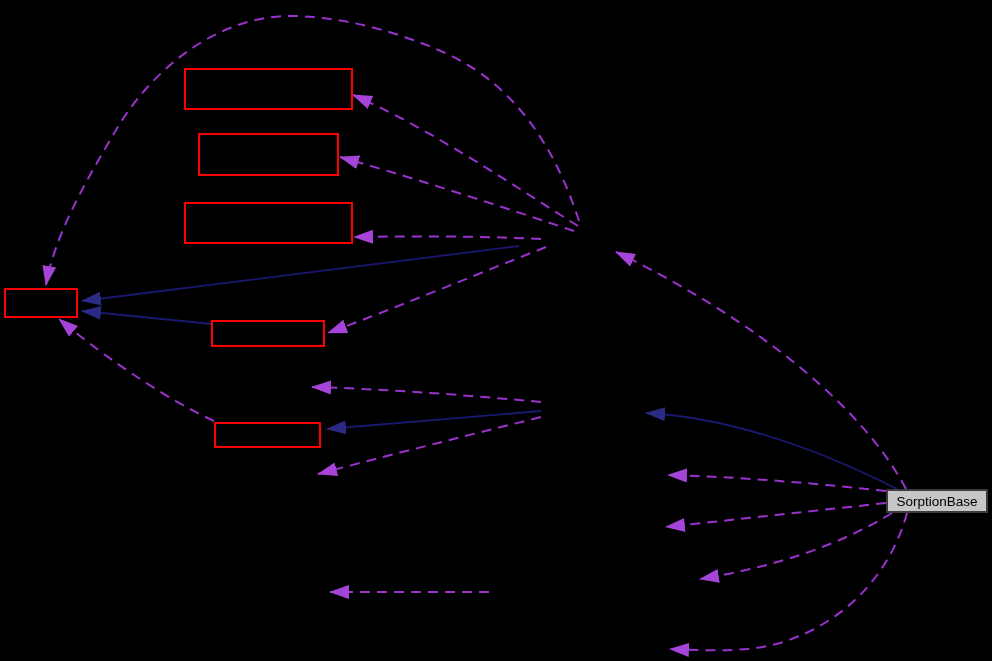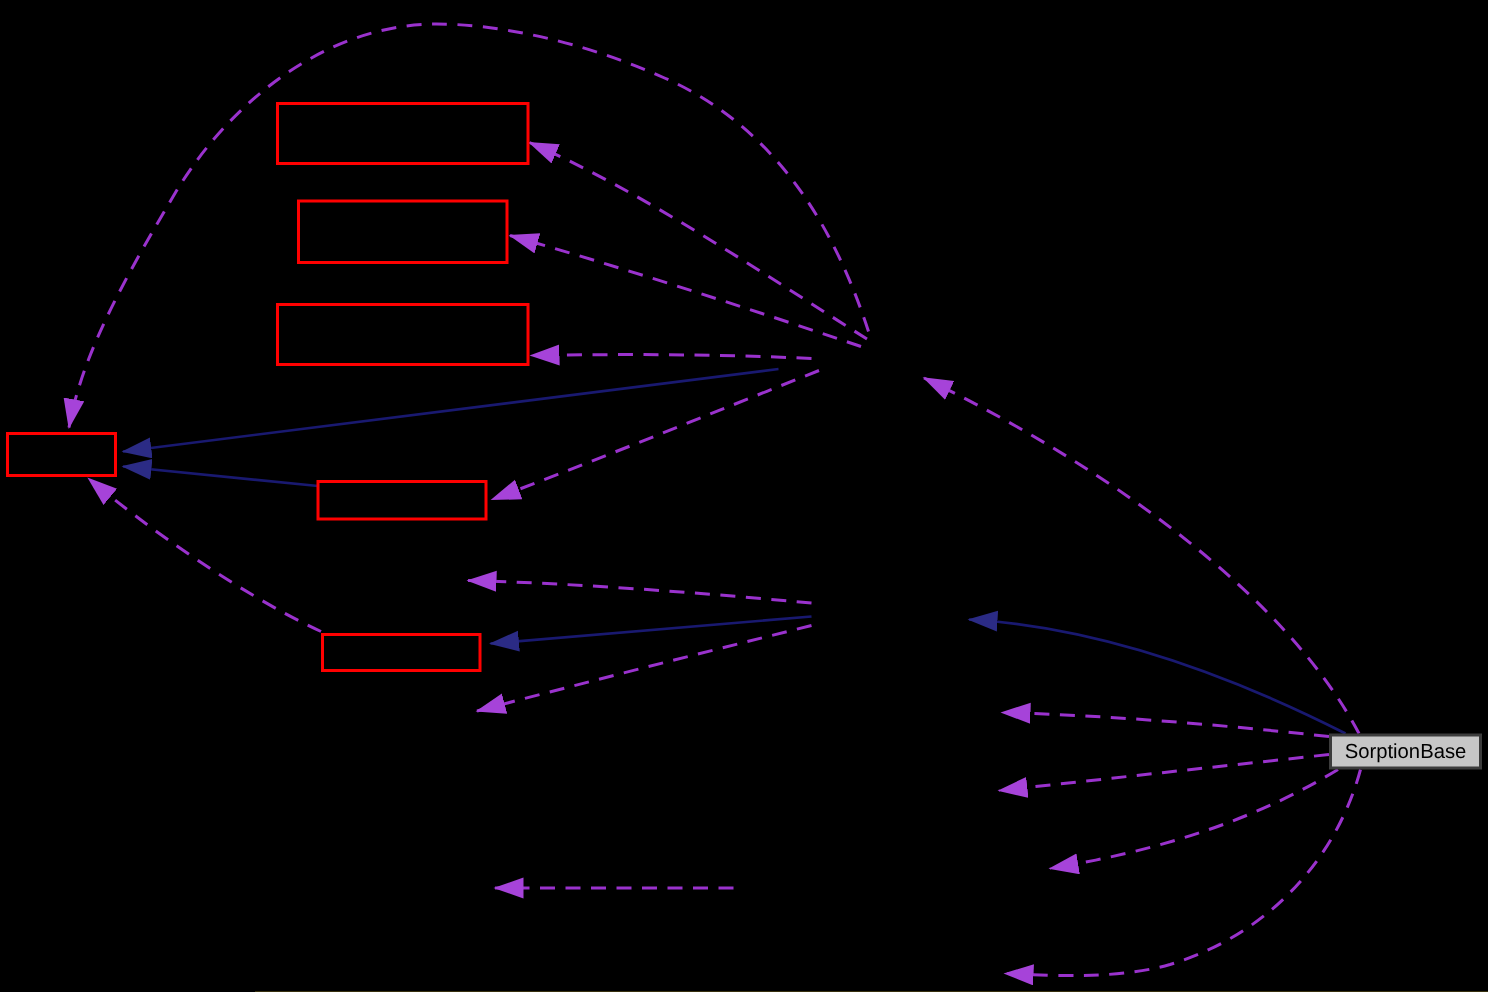--- a/index.html
+++ b/index.html
@@ -4,21 +4,21 @@
 <style>
   html, body {
     margin: 0;
     padding: 0;
     background: #000000;
   }
   .stage {
     position: relative;
     width: 992px;
     height: 661px;
-    background: #fde047;
+    background: #c4b5fd;
     overflow: hidden;
     font-family: "Liberation Sans", sans-serif;
   }
   svg { display: block; }
   .edge-dashed {
     fill: none;
     stroke-width: 2;
     stroke-dasharray: 10 7;
   }
   .edge-solid {

